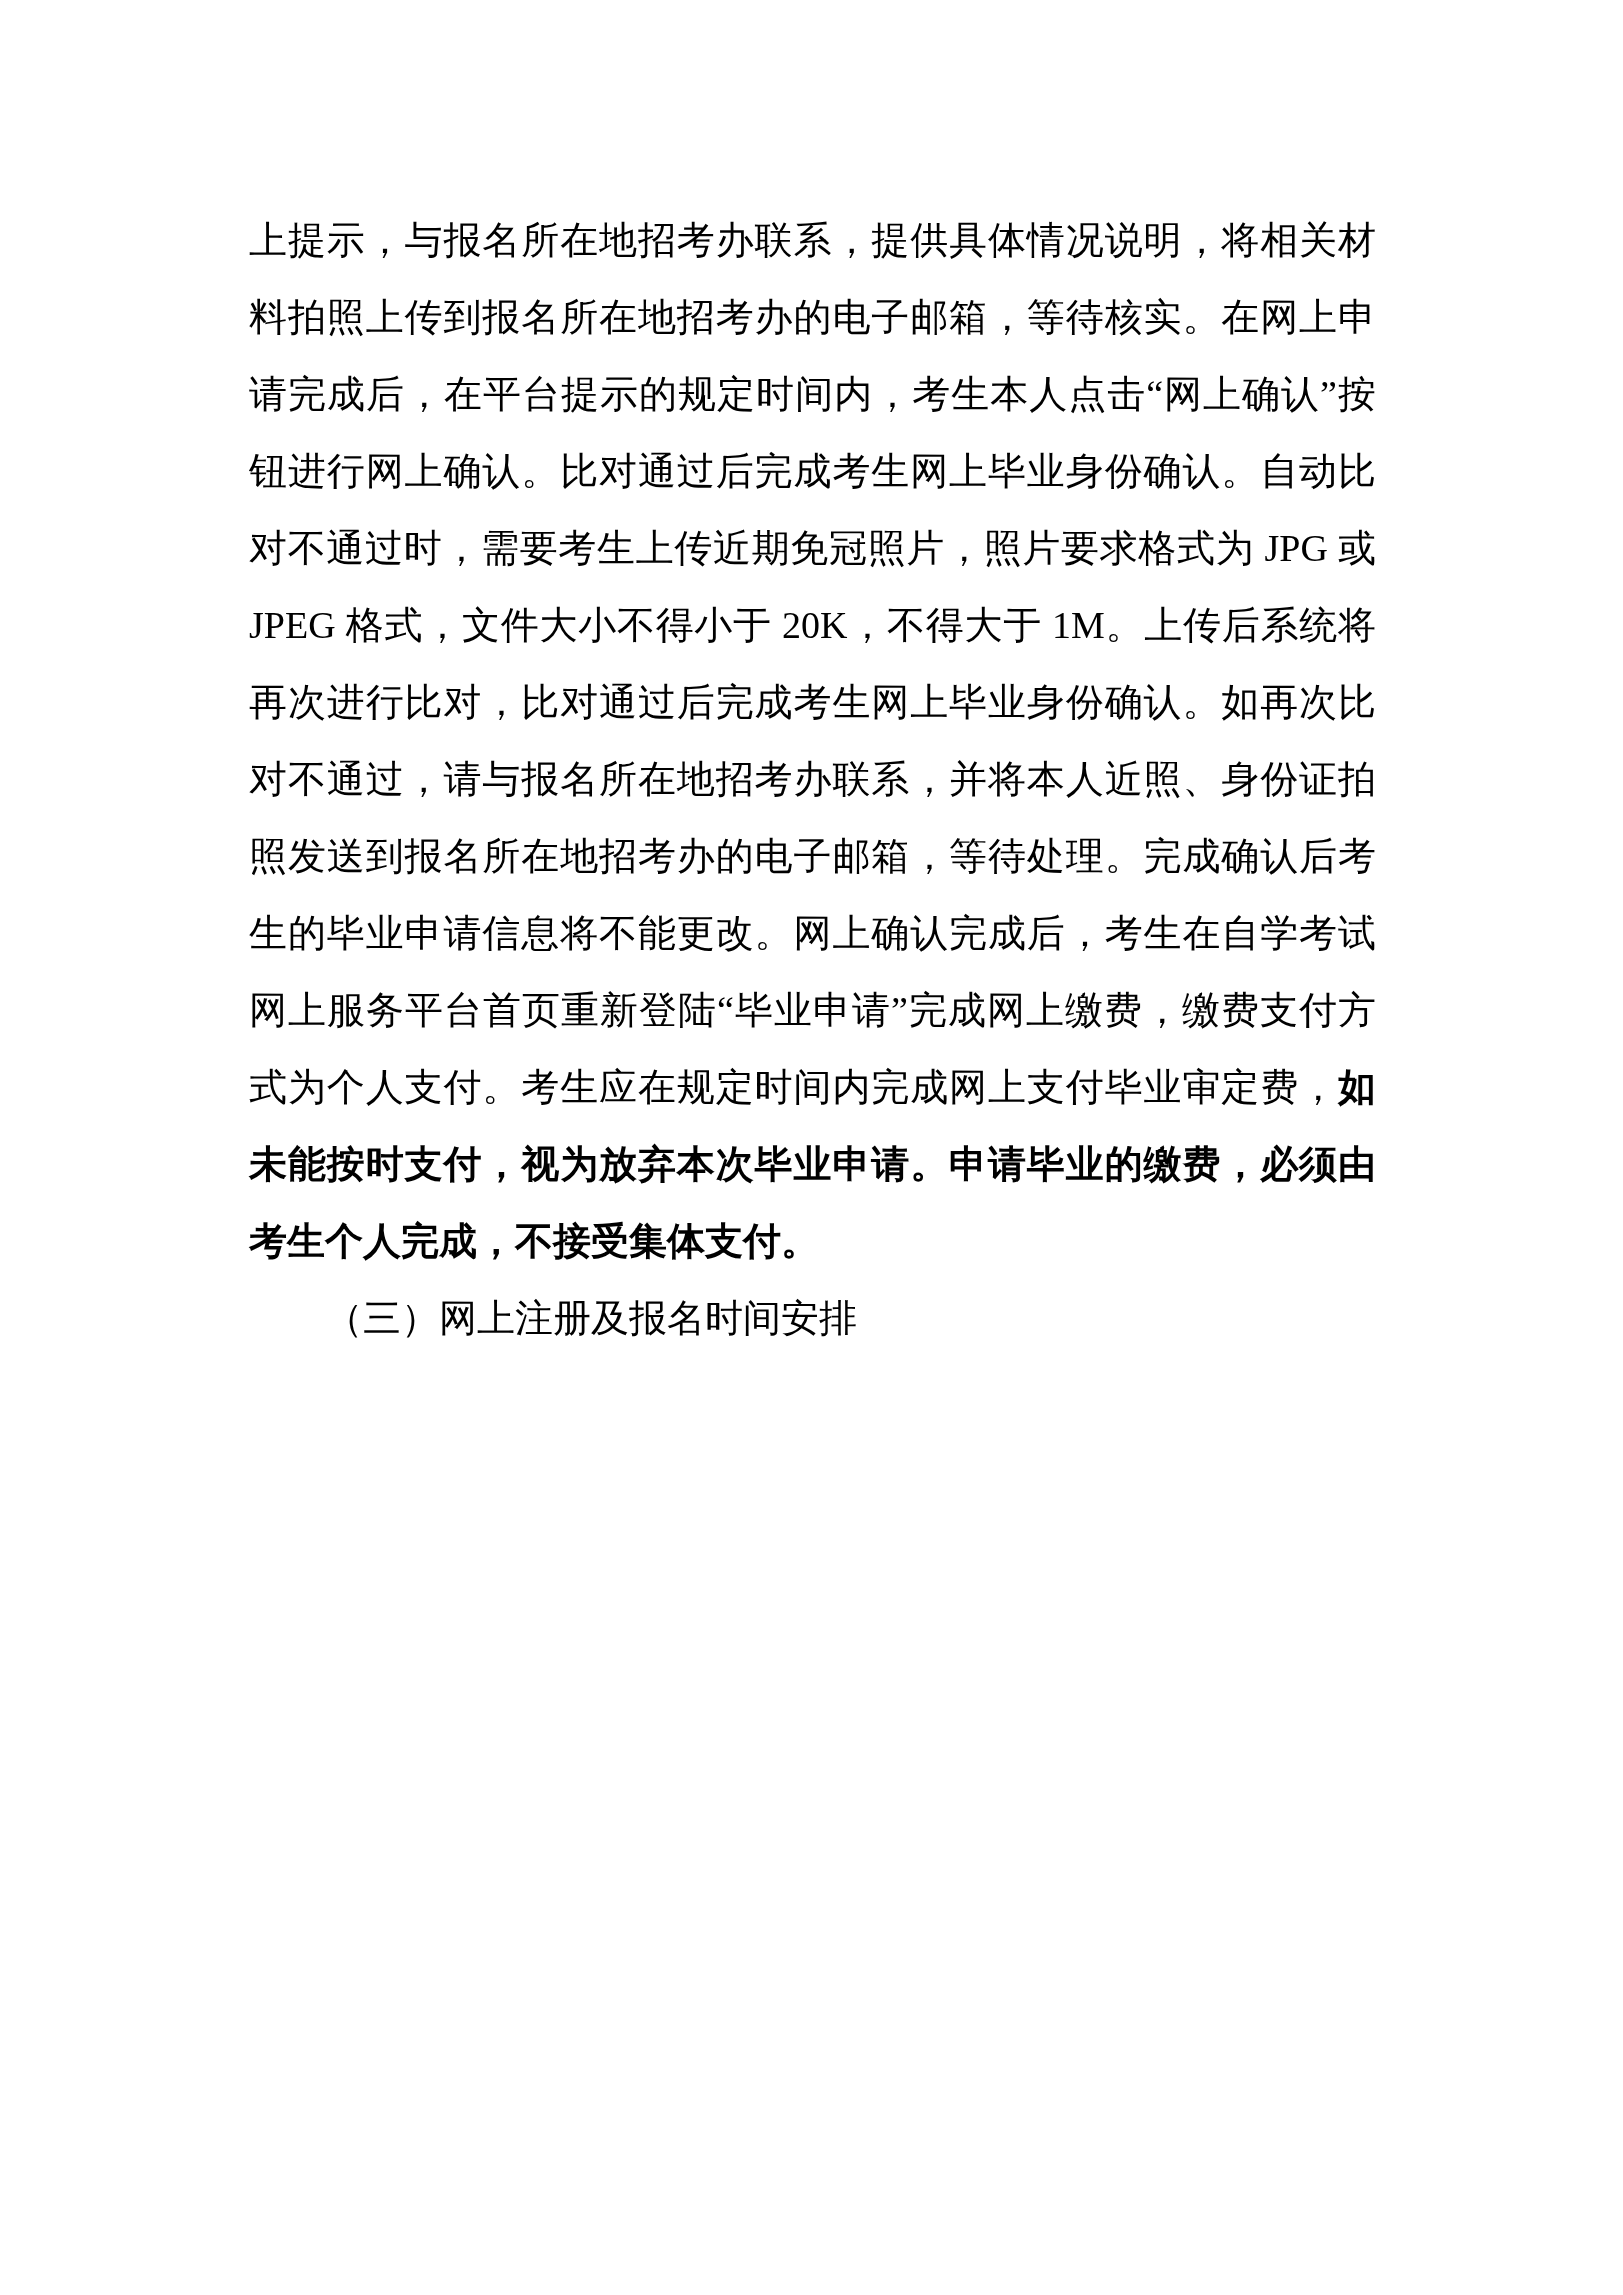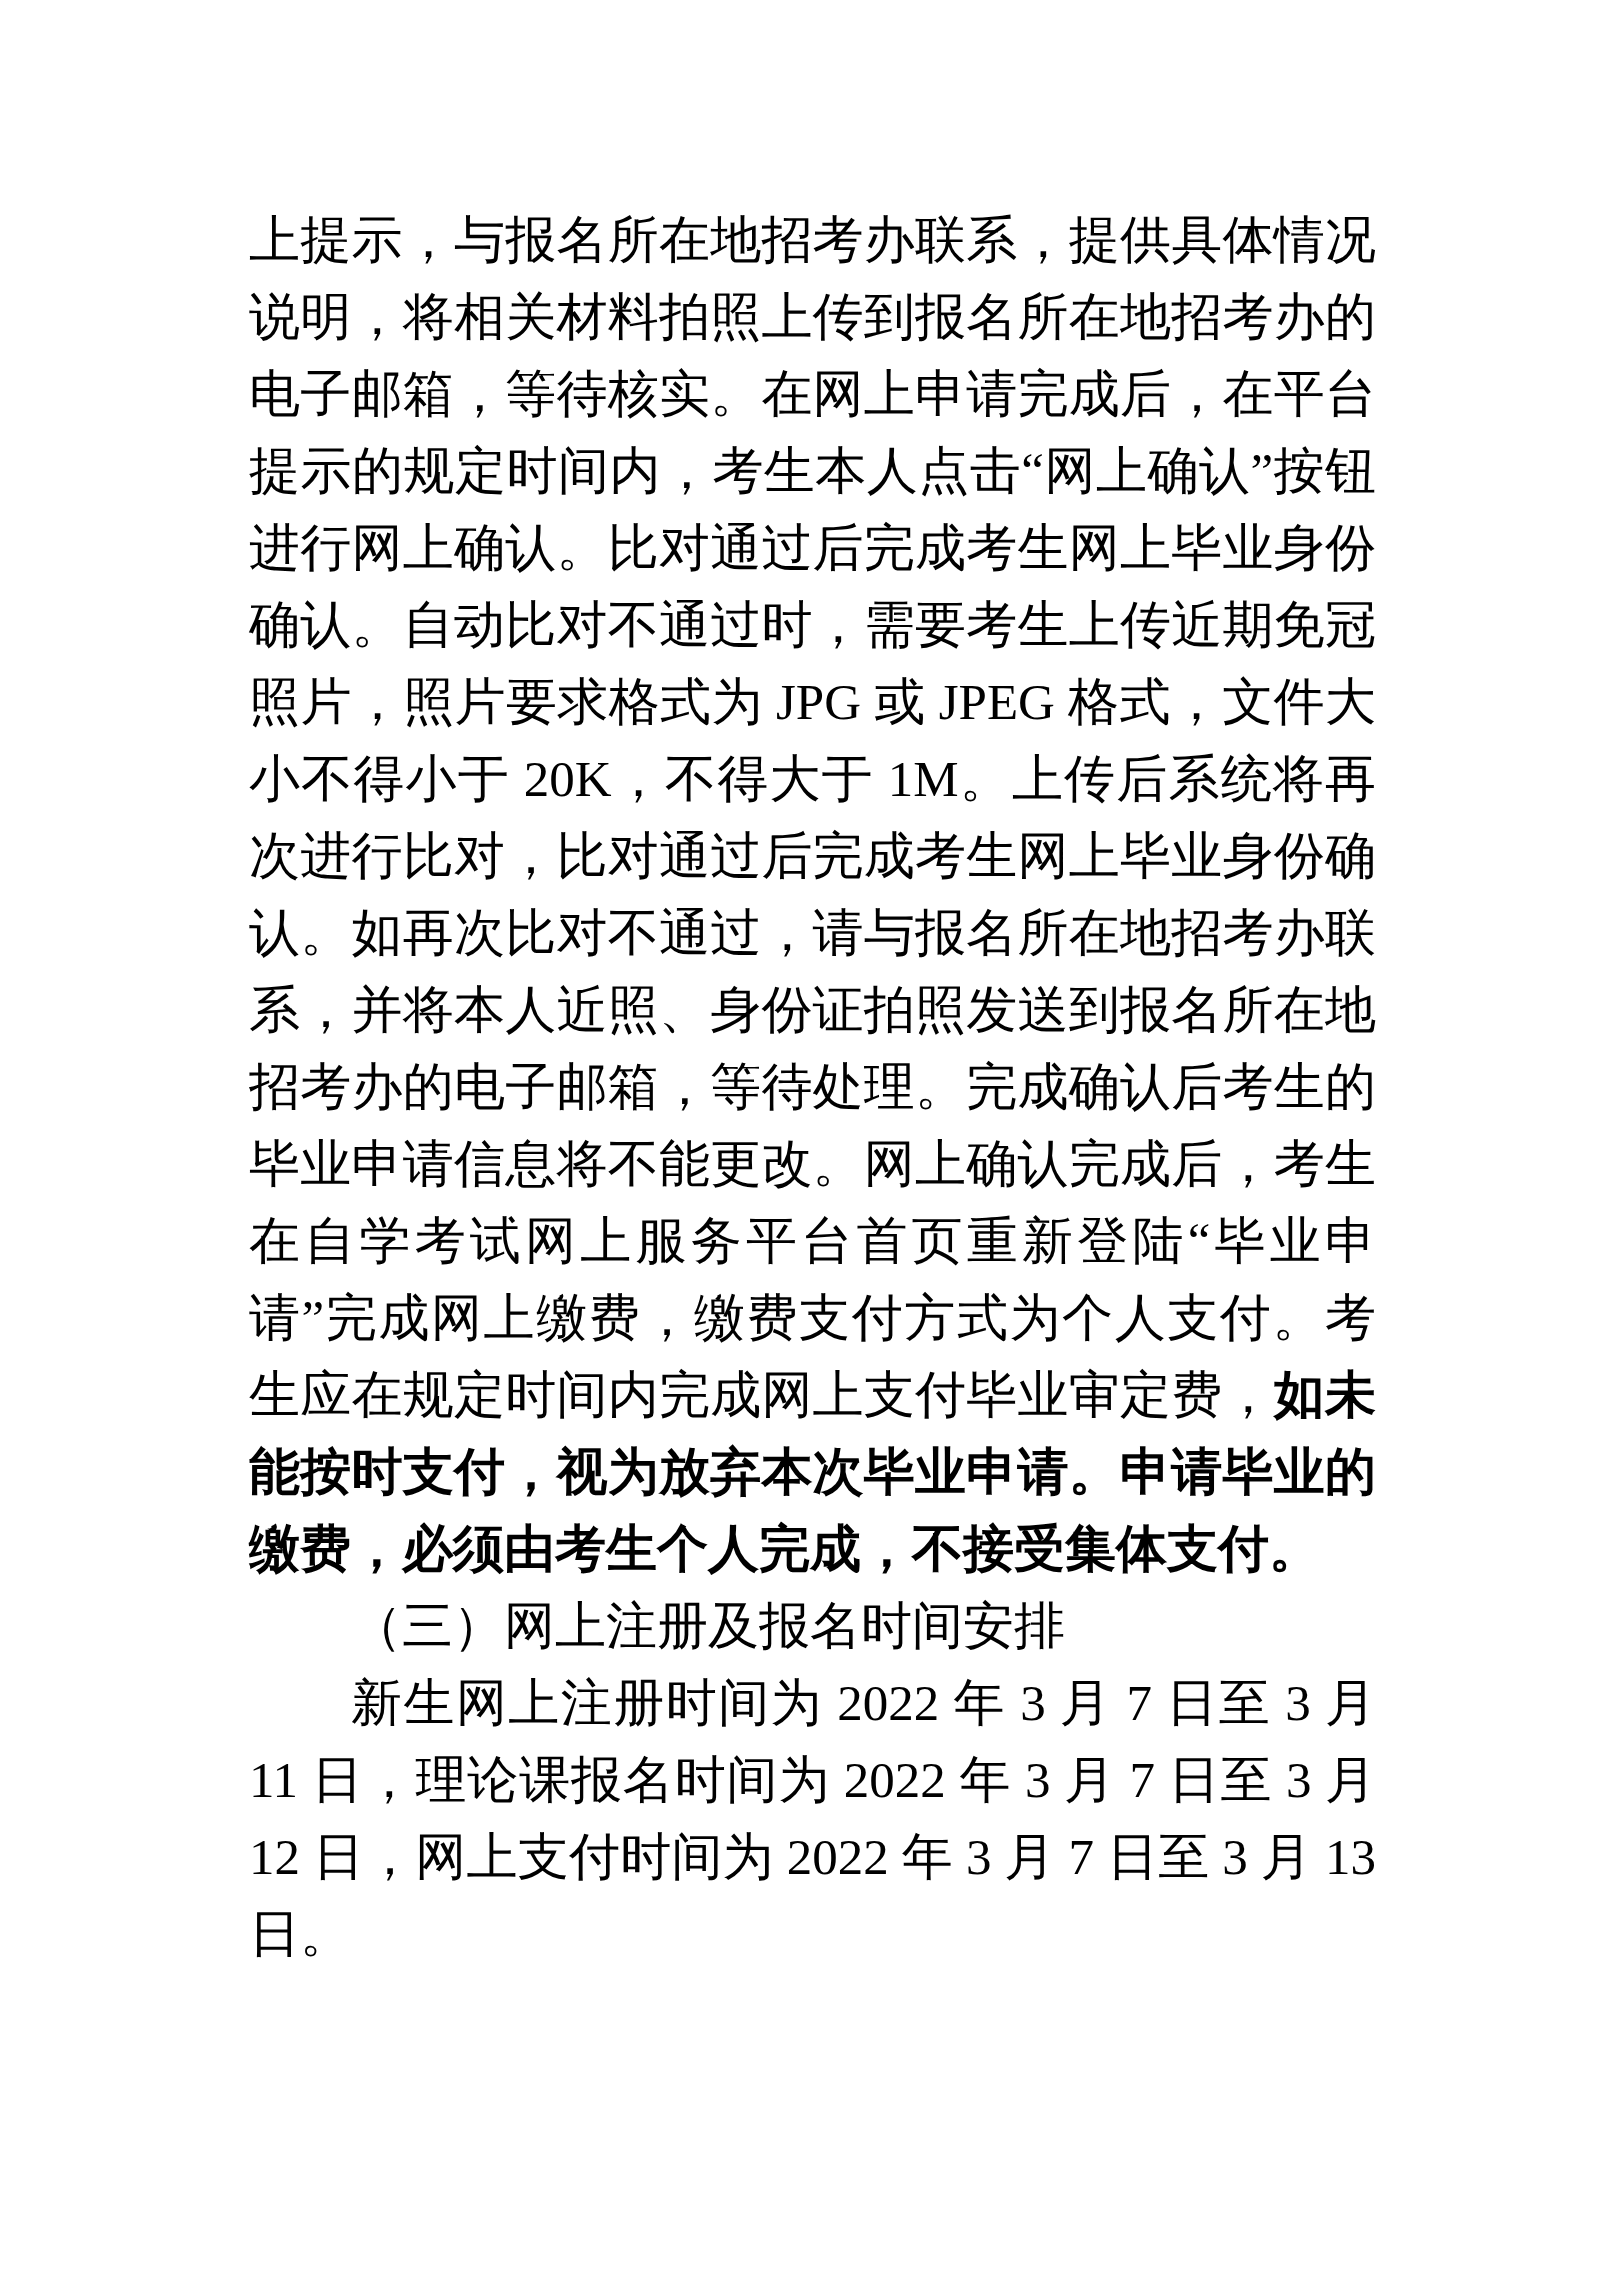--- a/index.html
+++ b/index.html
@@ -14,21 +14,21 @@
     background: #ffffff;
     overflow: hidden;
     font-family: "Liberation Serif", "DejaVu Serif", serif;
     color: #000000;
   }
   .content {
     position: absolute;
     left: 249px;
     top: 202px;
     width: 1127px;
-    font-size: 51px;
+    font-size: 38px;
     line-height: 77px;
     text-align: justify;
     text-justify: inter-character;
     word-break: break-all;
   }
   .content p {
     margin: 0;
     padding: 0;
   }
   .content p.indent {
@@ -45,18 +45,17 @@
   <div class="content">
 
     <p>
       <span>上提示，与报名所在地招考办联系，提供具体情况说明，将相关材料拍照上传到报名所在地招考办的电子邮箱，等待核实。在网上申请完成后，在平台提示的规定时间内，考生本人点击“网上确认”按钮进行网上确认。比对通过后完成考生网上毕业身份确认。自动比对不通过时，需要考生上传近期免冠照片，照片要求格式为 JPG 或 JPEG 格式，文件大小不得小于 20K，不得大于 1M。上传后系统将再次进行比对，比对通过后完成考生网上毕业身份确认。如再次比对不通过，请与报名所在地招考办联系，并将本人近照、身份证拍照发送到报名所在地招考办的电子邮箱，等待处理。完成确认后考生的毕业申请信息将不能更改。网上确认完成后，考生在自学考试网上服务平台首页重新登陆“毕业申请”完成网上缴费，缴费支付方式为个人支付。考生应在规定时间内完成网上支付毕业审定费，</span><span class="bold-run">如未能按时支付，视为放弃本次毕业申请。申请毕业的缴费，必须由考生个人完成，不接受集体支付。</span>
     </p>
 
     <p class="indent">（三）网上注册及报名时间安排</p>
 
 
 
-    <p class="indent">新生网上注册时间为 2022 年 3 月 7 日至 3 月 11 日，理论课报名时间为 2022 年 3 月 7 日至 3 月 12 日，网上支付时间为 2022 年 3 月 7 日至 3 月 13 日。</p>
 
 
   </div>
 </div>
 
 
 </body></html>

